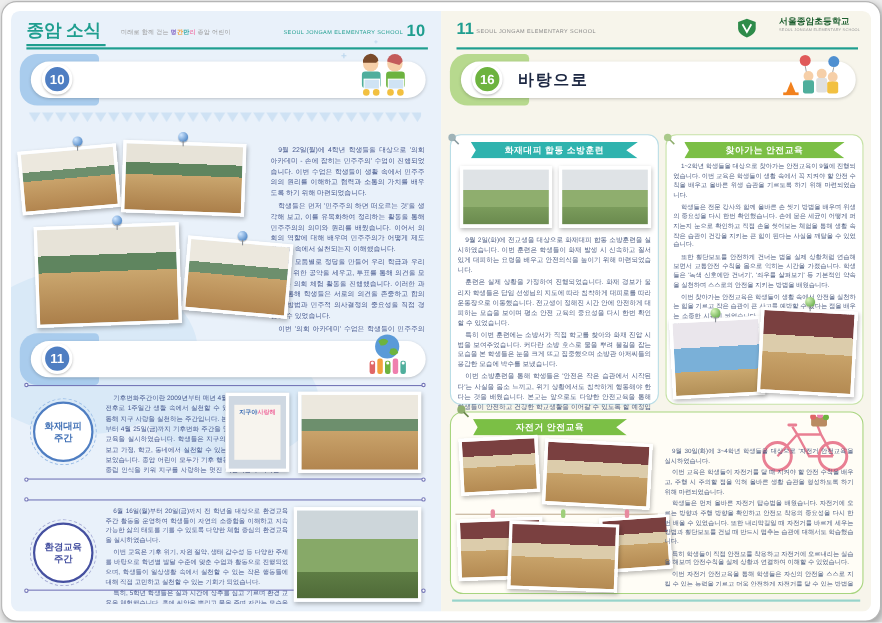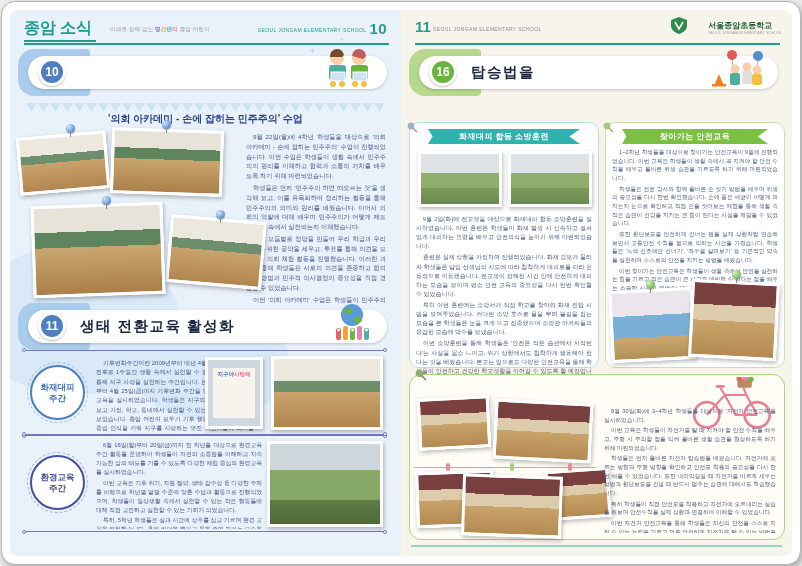--- a/index.html
+++ b/index.html
@@ -13,21 +13,21 @@
 
   
   .mast-title{position:absolute;left:14px;top:8px;font-family:"Liberation Serif",serif;font-weight:bold;
               font-size:16px;color:#1f9e8f;border-bottom:2px solid #1f9e8f;padding:0 4px 1px 0;}
   .mast-tag{position:absolute;left:100px;top:16px;font-size:5.5px;color:#9a9a9a;letter-spacing:.2px;}
   .mast-right{position:absolute;right:14px;top:10px;font-size:5px;color:#1f9e8f;letter-spacing:.4px;}
   .mast-no{font-size:15px;font-weight:bold;color:#1f9e8f;vertical-align:-2px;margin-left:3px;}
   .mast-rule{position:absolute;left:14px;right:12px;top:33px;height:2px;background:#1f9e8f;}
   .hdr-no{position:absolute;left:14px;top:8px;font-size:15px;font-weight:bold;color:#1f9e8f;}
   .hdr-en{position:absolute;left:32px;top:16px;font-size:5px;color:#8a8a8a;letter-spacing:.4px;}
-  .logo{position:absolute;right:10px;top:6px;display:flex;align-items:flex-end;gap:20px;}
+  .logo{position:absolute;right:10px;top:6px;display:flex;align-items:flex-start;gap:20px;}
   .logo-txt{font-size:8px;font-weight:bold;color:#1c5e2e;line-height:1.1;}
   .logo-sub{font-size:3.5px;color:#999;letter-spacing:.2px;}
   .sparkle{position:absolute;color:#bcd7ee;font-size:9px;font-weight:bold;}
 
   
   .sec{position:absolute;left:12px;right:14px;height:34px;}
   .sec .tab{position:absolute;left:-4px;top:-7px;width:72px;height:47px;border-radius:16px 4px 4px 16px;}
   .sec .pill{position:absolute;left:6px;top:0;right:0;height:33px;background:#fff;border-radius:17px;
              box-shadow:0 1px 3px rgba(0,0,0,.2);}
   .sec .num{position:absolute;left:16px;top:2px;width:28px;height:28px;border-radius:50%;color:#fff;
@@ -67,21 +67,21 @@
   .eco{position:absolute;left:14px;right:16px;border-top:1px solid #7577b8;border-bottom:1px solid #7577b8;}
   .dot{position:absolute;width:4px;height:4px;border:1px solid #7577b8;border-radius:50%;background:#fff;z-index:2;}
   .badge{width:55px;height:55px;border-radius:50%;background:#fff;display:flex;flex-direction:column;
          align-items:center;justify-content:center;font-weight:bold;font-size:8.5px;line-height:1.25;
          outline-offset:2px;}
   .badge.b-blue{border:2px solid #4f7ec2;color:#3f6fb5;outline:1px dashed #9fc0e8;}
   .badge.b-navy{border:2px solid #4550a0;color:#4550a0;outline:1px dashed #a9aed6;}
 
   
   .box{position:absolute;background:#fff;border-radius:10px;padding:6px;}
-  .box.b-teal{border:1.5px solid #b9dde6;font-family:Liberation Serif, serif;}
+  .box.b-teal{border:1.5px solid #b9dde6;}
   .box.b-green{border:1.5px solid #c6e2a6;}
   .box.b-lime{border:1.5px solid #a8d57f;background:#fffdf6;border-radius:12px;}
   .ribbon{position:relative;height:15px;color:#fff;font-size:8px;font-weight:bold;text-align:center;
           line-height:15px;letter-spacing:.5px;clip-path:polygon(0 0,100% 0,93% 50%,100% 100%,0 100%,3% 50%);}
   .r-teal{background:#2fb3ae;} .r-green{background:#7bbf45;}
   .bt2{font-size:6.0px;line-height:1.52;color:#4c5c80;text-align:justify;margin:0 0 2px;text-indent:7px;}
   .tack{position:absolute;z-index:4;}
   .string{position:absolute;height:1px;background:#c3b094;}
   .pegs{position:absolute;width:4px;height:8px;border-radius:2px;z-index:6;}
   .peg-pink{background:#e88aa0;} .peg-green{background:#9fcf7a;}
@@ -131,21 +131,20 @@
         <svg width="100%" height="9" preserveAspectRatio="none">
           <defs>
               <pattern id="tri" width="12" height="9" patternUnits="userSpaceOnUse">
             <path d="M0,0 h11 l-5.5,9 z" fill="#cfe2f4"></path>
               </pattern>
             </defs>
           <rect width="100%" height="100%" fill="url(#tri)"></rect>
         </svg>
       </div>
 
-      <div class="subtitle">'의회 아카데미 - 손에 잡히는 민주주의' 수업</div>
 
       <div class="cloud" style="left:-40px;top:235px;width:210px;height:150px;"></div>
       <div class="cloud" style="left:120px;top:300px;width:160px;height:110px;"></div>
 
       <div class="ph g-class1" style="left:8px;top:124px;width:90px;height:58px;transform:rotate(-5deg);z-index:1;"></div>
       <div class="ph g-class2" style="left:101px;top:119px;width:112px;height:66px;transform:rotate(2deg);z-index:1;"></div>
       <div class="ph g-class2" style="left:22px;top:194px;width:132px;height:92px;transform:rotate(-2deg);z-index:2;"></div>
       <div class="ph g-class1" style="left:158px;top:208px;width:96px;height:68px;transform:rotate(5deg);z-index:1;"></div>
       <div class="pin" style="left:56px;top:114px;"></div>
       <div class="pin" style="left:152px;top:110px;"></div>
@@ -156,21 +155,20 @@
         <p class="bt">9월 22일(월)에 4학년 학생들을 대상으로 '의회 아카데미 - 손에 잡히는 민주주의' 수업이 진행되었습니다. 이번 수업은 학생들이 생활 속에서 민주주의의 원리를 이해하고 협력과 소통의 가치를 배우도록 하기 위해 마련되었습니다.</p>
         <p class="bt">학생들은 먼저 '민주주의 하면 떠오르는 것'을 생각해 보고, 이를 유목화하여 정리하는 활동을 통해 민주주의의 의미와 원리를 배웠습니다. 이어서 의회의 역할에 대해 배우며 민주주의가 어떻게 제도와 생활 속에서 실천되는지 이해했습니다.</p>
         <p class="bt">특히 모둠별로 정당을 만들어 우리 학급과 우리 동네를 위한 공약을 세우고, 투표를 통해 의견을 모아보는 의회 체험 활동을 진행했습니다. 이러한 과정을 통해 학생들은 서로의 의견을 존중하고 합의하는 방법과 민주적 의사결정의 중요성을 직접 경험할 수 있었습니다.</p>
         <p class="bt">이번 '의회 아카데미' 수업은 학생들이 민주주의를 쉽고 재미있게 이해하며 시민으로서의 책임과 역할을 깨닫는 소중한 시간이 되었습니다. 앞으로도 본교는 학생들의 민주시민 역량을 키우는 다양한 교육 활동을 이어갈 예정입니다.</p>
       </div>
 
       <div class="sec blue" style="top:300px;">
         <div class="tab"></div>
         <div class="pill"></div>
         <div class="num">11</div>
-        <div class="stitle">생태 전환교육 활성화</div>
         <div class="illus">
           <svg width="46" height="40" viewBox="0 0 46 40">
             <circle cx="23" cy="13" r="11" fill="#5a9ad8"></circle>
             <path d="M15,8 q5,-4 9,0 q-2,5 -7,4 z" fill="#6db33f"></path>
             <path d="M26,15 q6,-2 7,4 q-5,4 -8,0 z" fill="#6db33f"></path>
             <rect x="7" y="26" width="5" height="12" rx="2" fill="#e06666"></rect>
             <rect x="14" y="24" width="5" height="14" rx="2" fill="#f2a23c"></rect>
             <rect x="21" y="26" width="5" height="12" rx="2" fill="#6db33f"></rect>
             <rect x="28" y="24" width="5" height="14" rx="2" fill="#ef7fae"></rect>
             <rect x="35" y="26" width="5" height="12" rx="2" fill="#4fae9c"></rect>
@@ -195,21 +193,21 @@
         </div>
         <div class="ph g-poster" style="right:122px;top:6px;width:58px;height:72px;">
           <div class="poster-card">
             <span style="color:#3f6fb5">지구야 </span>
             <span style="color:#ef6fa0">사랑해</span>
           </div>
         </div>
         <div class="ph g-class1" style="right:2px;top:5px;width:112px;height:74px;"></div>
       </div>
 
-      <div class="eco" style="top:424px;height:98px;">
+      <div class="eco" style="top:444px;height:83px;">
         <div class="dot" style="left:-2px;top:-3px;"></div>
         <div class="dot" style="right:-2px;top:-3px;"></div>
         <div class="dot" style="left:-2px;bottom:-3px;"></div>
         <div class="dot" style="right:-2px;bottom:-3px;"></div>
         <div class="badge b-navy" style="position:absolute;left:6px;top:20px;">
           <span>환경교육</span>
           <span>주간</span>
         </div>
         <div class="txtcol" style="left:72px;top:6px;width:166px;height:88px;">
           <p class="bt" style="font-size:5.8px;margin-bottom:1px;">6월 16일(월)부터 20일(금)까지 전 학년을 대상으로 환경교육 주간 활동을 운영하여 학생들이 자연의 소중함을 이해하고 지속 가능한 삶의 태도를 기를 수 있도록 다양한 체험 중심의 환경교육을 실시하였습니다.</p>
@@ -232,21 +230,21 @@
         <div>
           <div class="logo-txt">서울종암초등학교</div>
           <div class="logo-sub">SEOUL JONGAM ELEMENTARY SCHOOL</div>
         </div>
       </div>
 
       <div class="sec green" style="top:46px;">
         <div class="tab"></div>
         <div class="pill"></div>
         <div class="num">16</div>
-        <div class="stitle">탑승법을</div>
+        <div class="stitle">바탕으로</div>
         <div class="illus">
           <svg width="58" height="40" viewBox="0 0 58 40">
             <path d="M6,38 L11,26 L16,38 Z" fill="#f2811d"></path>
               <rect x="4" y="36" width="14" height="2.5" fill="#f2811d"></rect>
             <circle cx="24" cy="7" r="5" fill="#e05a5a"></circle>
               <line x1="24" y1="12" x2="26" y2="22" stroke="#888" stroke-width=".7"></line>
             <circle cx="50" cy="8" r="5" fill="#4f8fd0"></circle>
               <line x1="50" y1="13" x2="48" y2="22" stroke="#888" stroke-width=".7"></line>
             <circle cx="27" cy="21" r="4.5" fill="#f6cfa8"></circle>
               <rect x="22" y="25" width="10" height="12" rx="2" fill="#4fae9c"></rect>
@@ -298,20 +296,21 @@
         <div class="pin gr" style="left:126px;bottom:88px;"></div>
       </div>
 
       <div class="box b-lime" style="left:8px;top:364px;width:376px;height:166px;">
         <div class="tack" style="left:4px;top:-8px;">
           <svg width="13" height="13" viewBox="0 0 12 12">
               <circle cx="5" cy="5" r="3.4" fill="#8fae6e"></circle>
               <line x1="7" y1="7" x2="11" y2="11" stroke="#6d8a4e" stroke-width="1.4"></line>
             </svg>
         </div>
+        <div class="ribbon r-green" style="width:140px;margin-left:14px;">자전거 안전교육</div>
 
         <div style="position:absolute;right:6px;top:2px;">
           <svg width="92" height="54" viewBox="0 0 100 60">
             <circle cx="22" cy="42" r="14" fill="none" stroke="#e97f93" stroke-width="3"></circle>
             <circle cx="78" cy="42" r="14" fill="none" stroke="#e97f93" stroke-width="3"></circle>
             <path d="M22,42 L42,20 L66,20 L78,42 M42,20 L54,42 L78,42 M66,20 L62,10 M42,20 L37,12" fill="none" stroke="#e97f93" stroke-width="2.4"></path>
             <rect x="32" y="9" width="10" height="3" rx="1.5" fill="#e97f93"></rect>
             <rect x="56" y="2" width="16" height="10" rx="2" fill="#b98b62"></rect>
             <circle cx="58" cy="2" r="3" fill="#e06666"></circle>
               <circle cx="65" cy="0.5" r="3" fill="#ef7fae"></circle>

